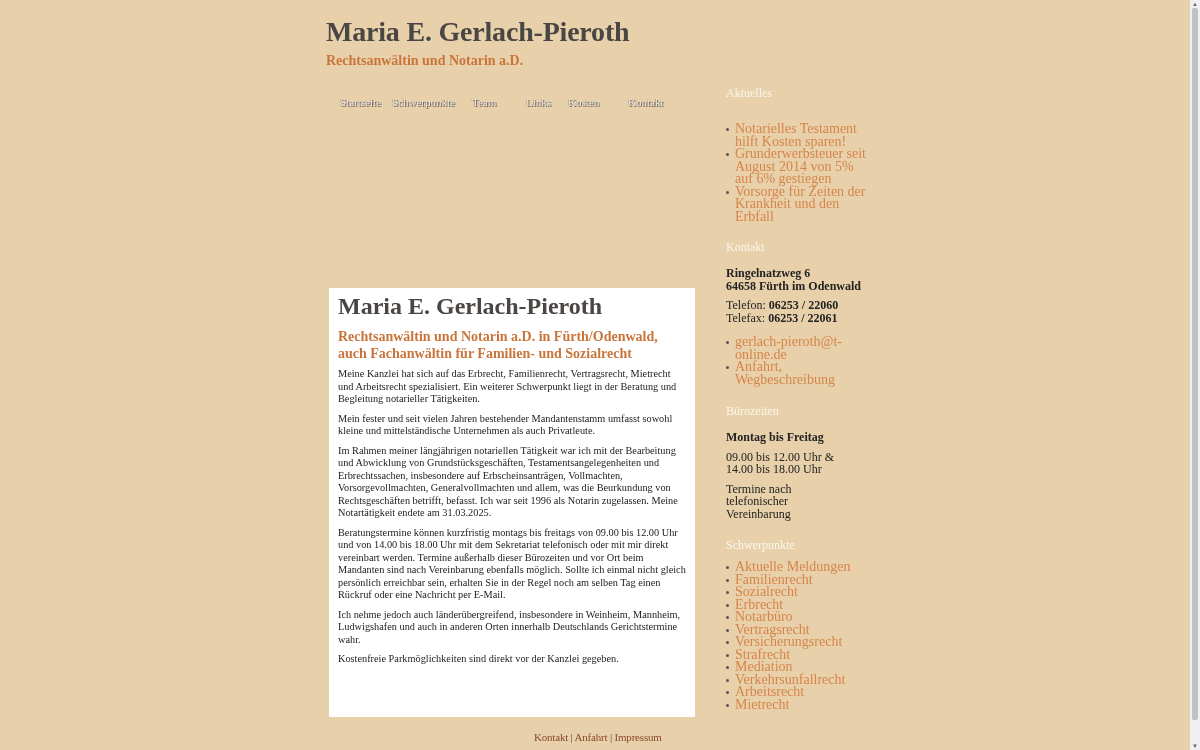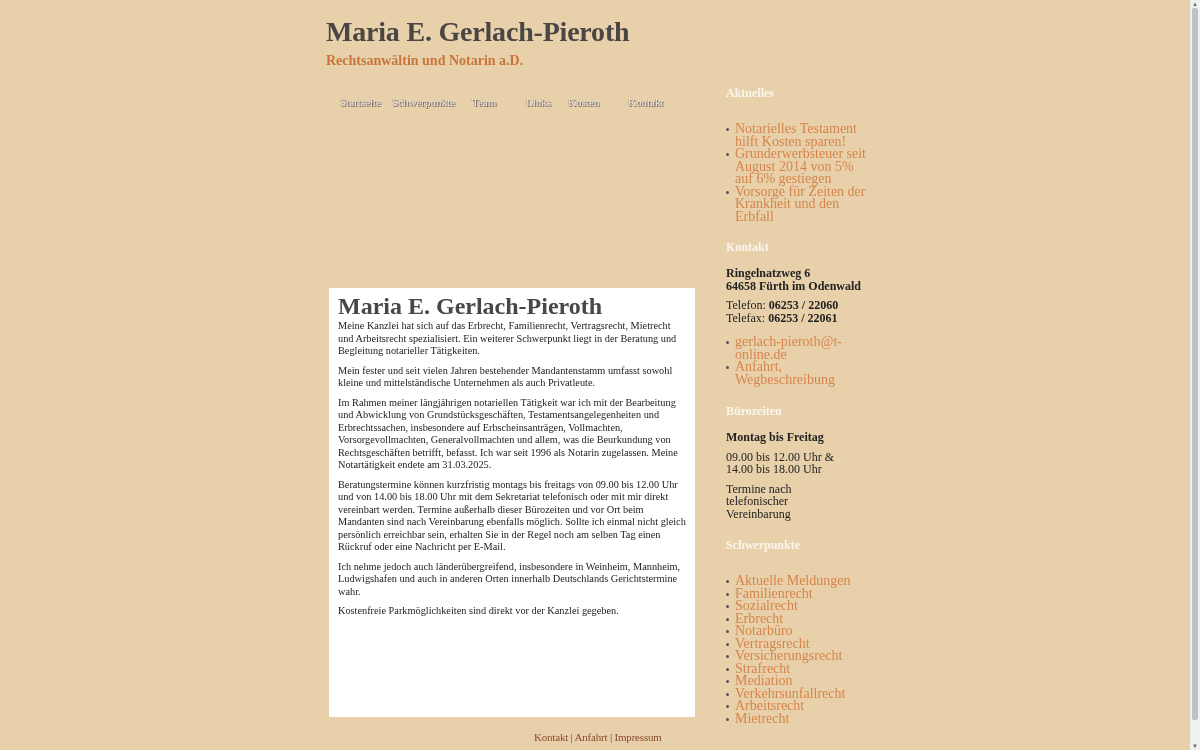--- a/index.html
+++ b/index.html
@@ -33,21 +33,21 @@
     margin: 0; font-size: 24px; font-weight: bold; color: #4a4644; line-height: 28px;
   }
   .content-subtitle {
     margin: 8px 0 6px 0; font-size: 14px; font-weight: bold; color: #c9743a; line-height: 17px;
   }
   .content-box p {
     margin: 0 0 7px 0; font-size: 10.3px; line-height: 12.5px; color: #222;
   }
   .sidebar { position: absolute; left: 726px; top: 86px; width: 140px; }
   .side-heading {
-    margin: 0; font-size: 12px; font-weight: bold; color: #fbf6ee; line-height: 15px;
+    margin: 0; font-size: 12px; font-weight: normal; color: #fbf6ee; line-height: 15px;
   }
   .side-list { margin: 0; padding: 0 0 0 9px; list-style: none; }
   .side-list li {
     position: relative; font-size: 14px; line-height: 12.5px; color: #d6844a;
   }
   .side-list li::before {
     content: ""; position: absolute; left: -9px; top: 5px; width: 3px; height: 3px;
     border-radius: 50%; background: #555;
   }
   .side-list a { color: #d6844a; text-decoration: none; cursor: pointer; }
@@ -81,20 +81,24 @@
     <a style="left:10px">Startseite</a>
     <a style="left:62px">Schwerpunkte</a>
     <a style="left:142px">Team</a>
     <a style="left:196px">Links</a>
     <a style="left:238px">Kosten</a>
     <a style="left:298px">Kontakt</a>
   </nav>
 
   <main class="content-box">
     <h2 class="content-title">Maria E. Gerlach-Pieroth</h2>
+    <h3 class="content-subtitle">
+      <span>Rechtsanwältin und Notarin a.D. in Fürth/Odenwald,</span><br>
+      <span>auch Fachanwältin für Familien- und Sozialrecht</span>
+    </h3>
     <p>Meine Kanzlei hat sich auf das Erbrecht, Familienrecht, Vertragsrecht, Mietrecht und Arbeitsrecht spezialisiert. Ein weiterer Schwerpunkt liegt in der Beratung und Begleitung notarieller Tätigkeiten.</p>
     <p>Mein fester und seit vielen Jahren bestehender Mandantenstamm umfasst sowohl kleine und mittelständische Unternehmen als auch Privatleute.</p>
     <p>Im Rahmen meiner längjährigen notariellen Tätigkeit war ich mit der Bearbeitung und Abwicklung von Grundstücksgeschäften, Testamentsangelegenheiten und Erbrechtssachen, insbesondere auf Erbscheinsanträgen, Vollmachten, Vorsorgevollmachten, Generalvollmachten und allem, was die Beurkundung von Rechtsgeschäften betrifft, befasst. Ich war seit 1996 als Notarin zugelassen. Meine Notartätigkeit endete am 31.03.2025.</p>
     <p>Beratungstermine können kurzfristig montags bis freitags von 09.00 bis 12.00 Uhr und von 14.00 bis 18.00 Uhr mit dem Sekretariat telefonisch oder mit mir direkt vereinbart werden. Termine außerhalb dieser Bürozeiten und vor Ort beim Mandanten sind nach Vereinbarung ebenfalls möglich. Sollte ich einmal nicht gleich persönlich erreichbar sein, erhalten Sie in der Regel noch am selben Tag einen Rückruf oder eine Nachricht per E-Mail.</p>
     <p>Ich nehme jedoch auch länderübergreifend, insbesondere in Weinheim, Mannheim, Ludwigshafen und auch in anderen Orten innerhalb Deutschlands Gerichtstermine wahr.</p>
     <p>Kostenfreie Parkmöglichkeiten sind direkt vor der Kanzlei gegeben.</p>
   </main>
 
   <aside class="sidebar">
     <h4 class="side-heading">Aktuelles</h4>
@@ -124,21 +128,21 @@
     <p class="side-text" style="margin-top:12px;">
       <b>Montag bis Freitag</b>
     </p>
     <p class="side-text" style="margin-top:7px;">
       <span>09.00 bis 12.00 Uhr &amp;</span><br>
       <span>14.00 bis 18.00 Uhr</span>
     </p>
     <p class="side-text" style="margin-top:7px; width:120px;">Termine nach telefonischer Vereinbarung</p>
 
     <h4 class="side-heading" style="margin-top:18px;">Schwerpunkte</h4>
-    <ul class="side-list" style="margin-top:22px;">
+    <ul class="side-list" style="margin-top:8px;">
       <li><a>Aktuelle Meldungen</a></li>
       <li><a>Familienrecht</a></li>
       <li><a>Sozialrecht</a></li>
       <li><a>Erbrecht</a></li>
       <li><a>Notarbüro</a></li>
       <li><a>Vertragsrecht</a></li>
       <li><a>Versicherungsrecht</a></li>
       <li><a>Strafrecht</a></li>
       <li><a>Mediation</a></li>
       <li><a>Verkehrsunfallrecht</a></li>

